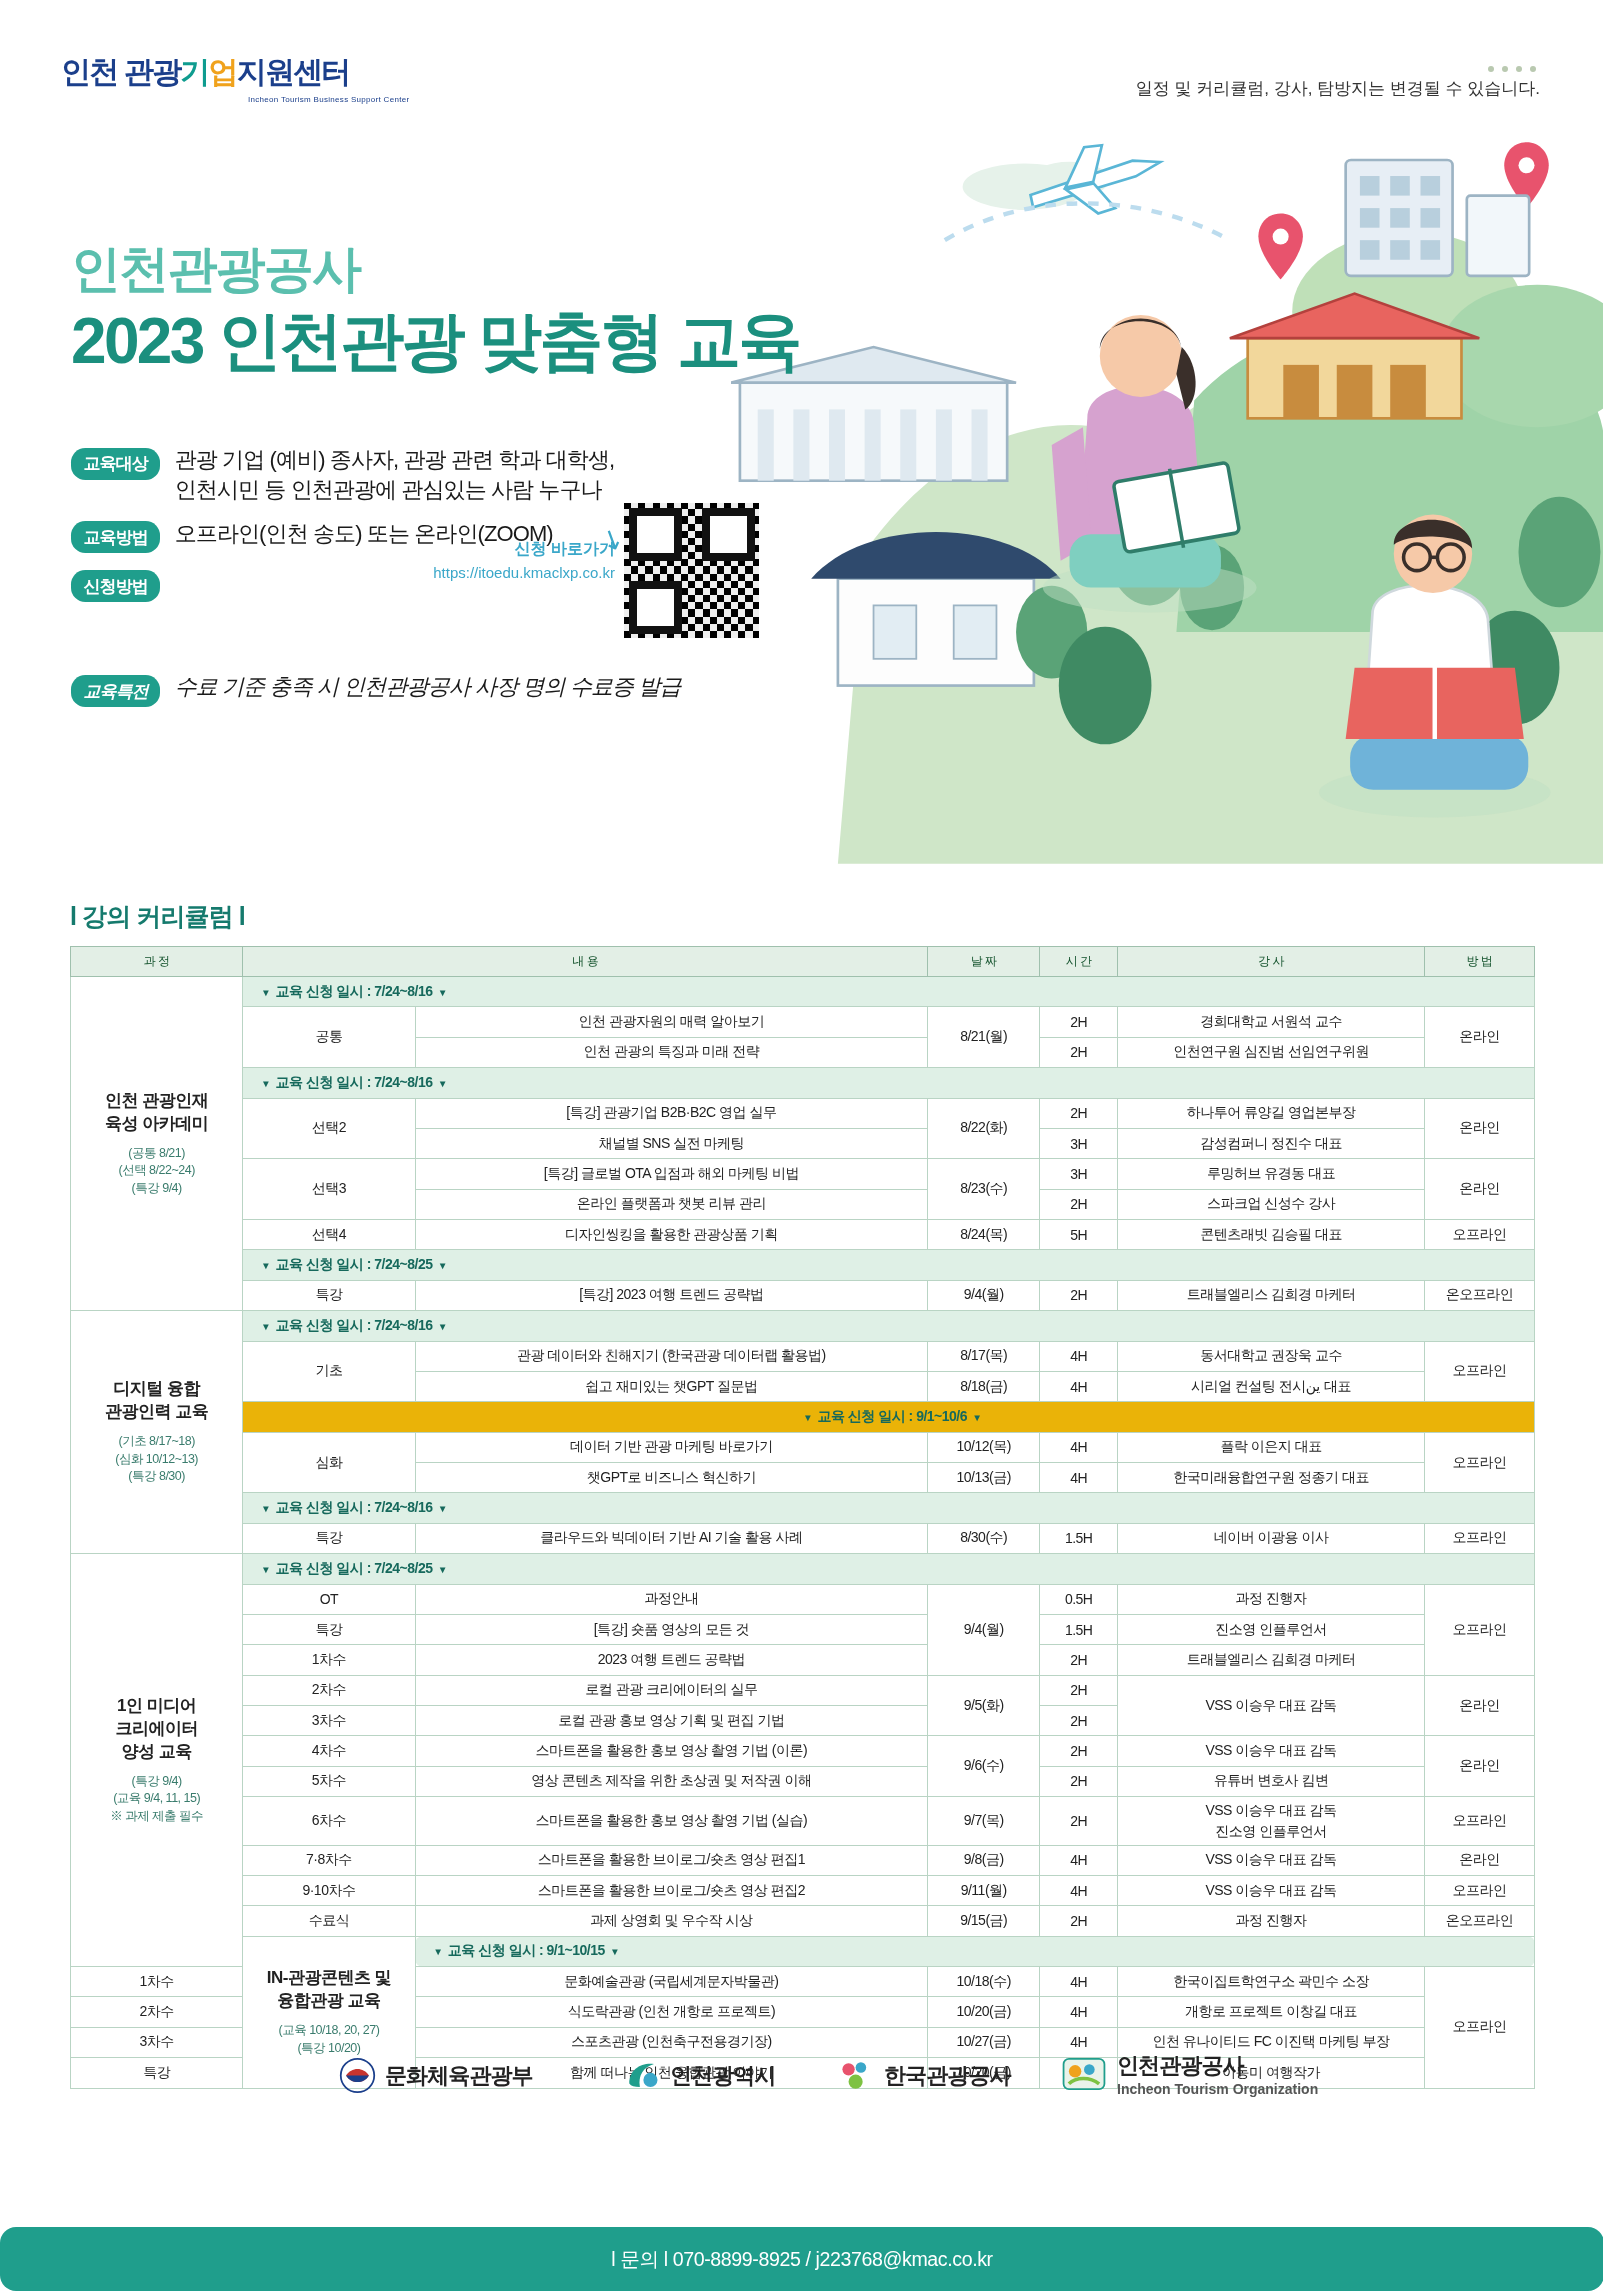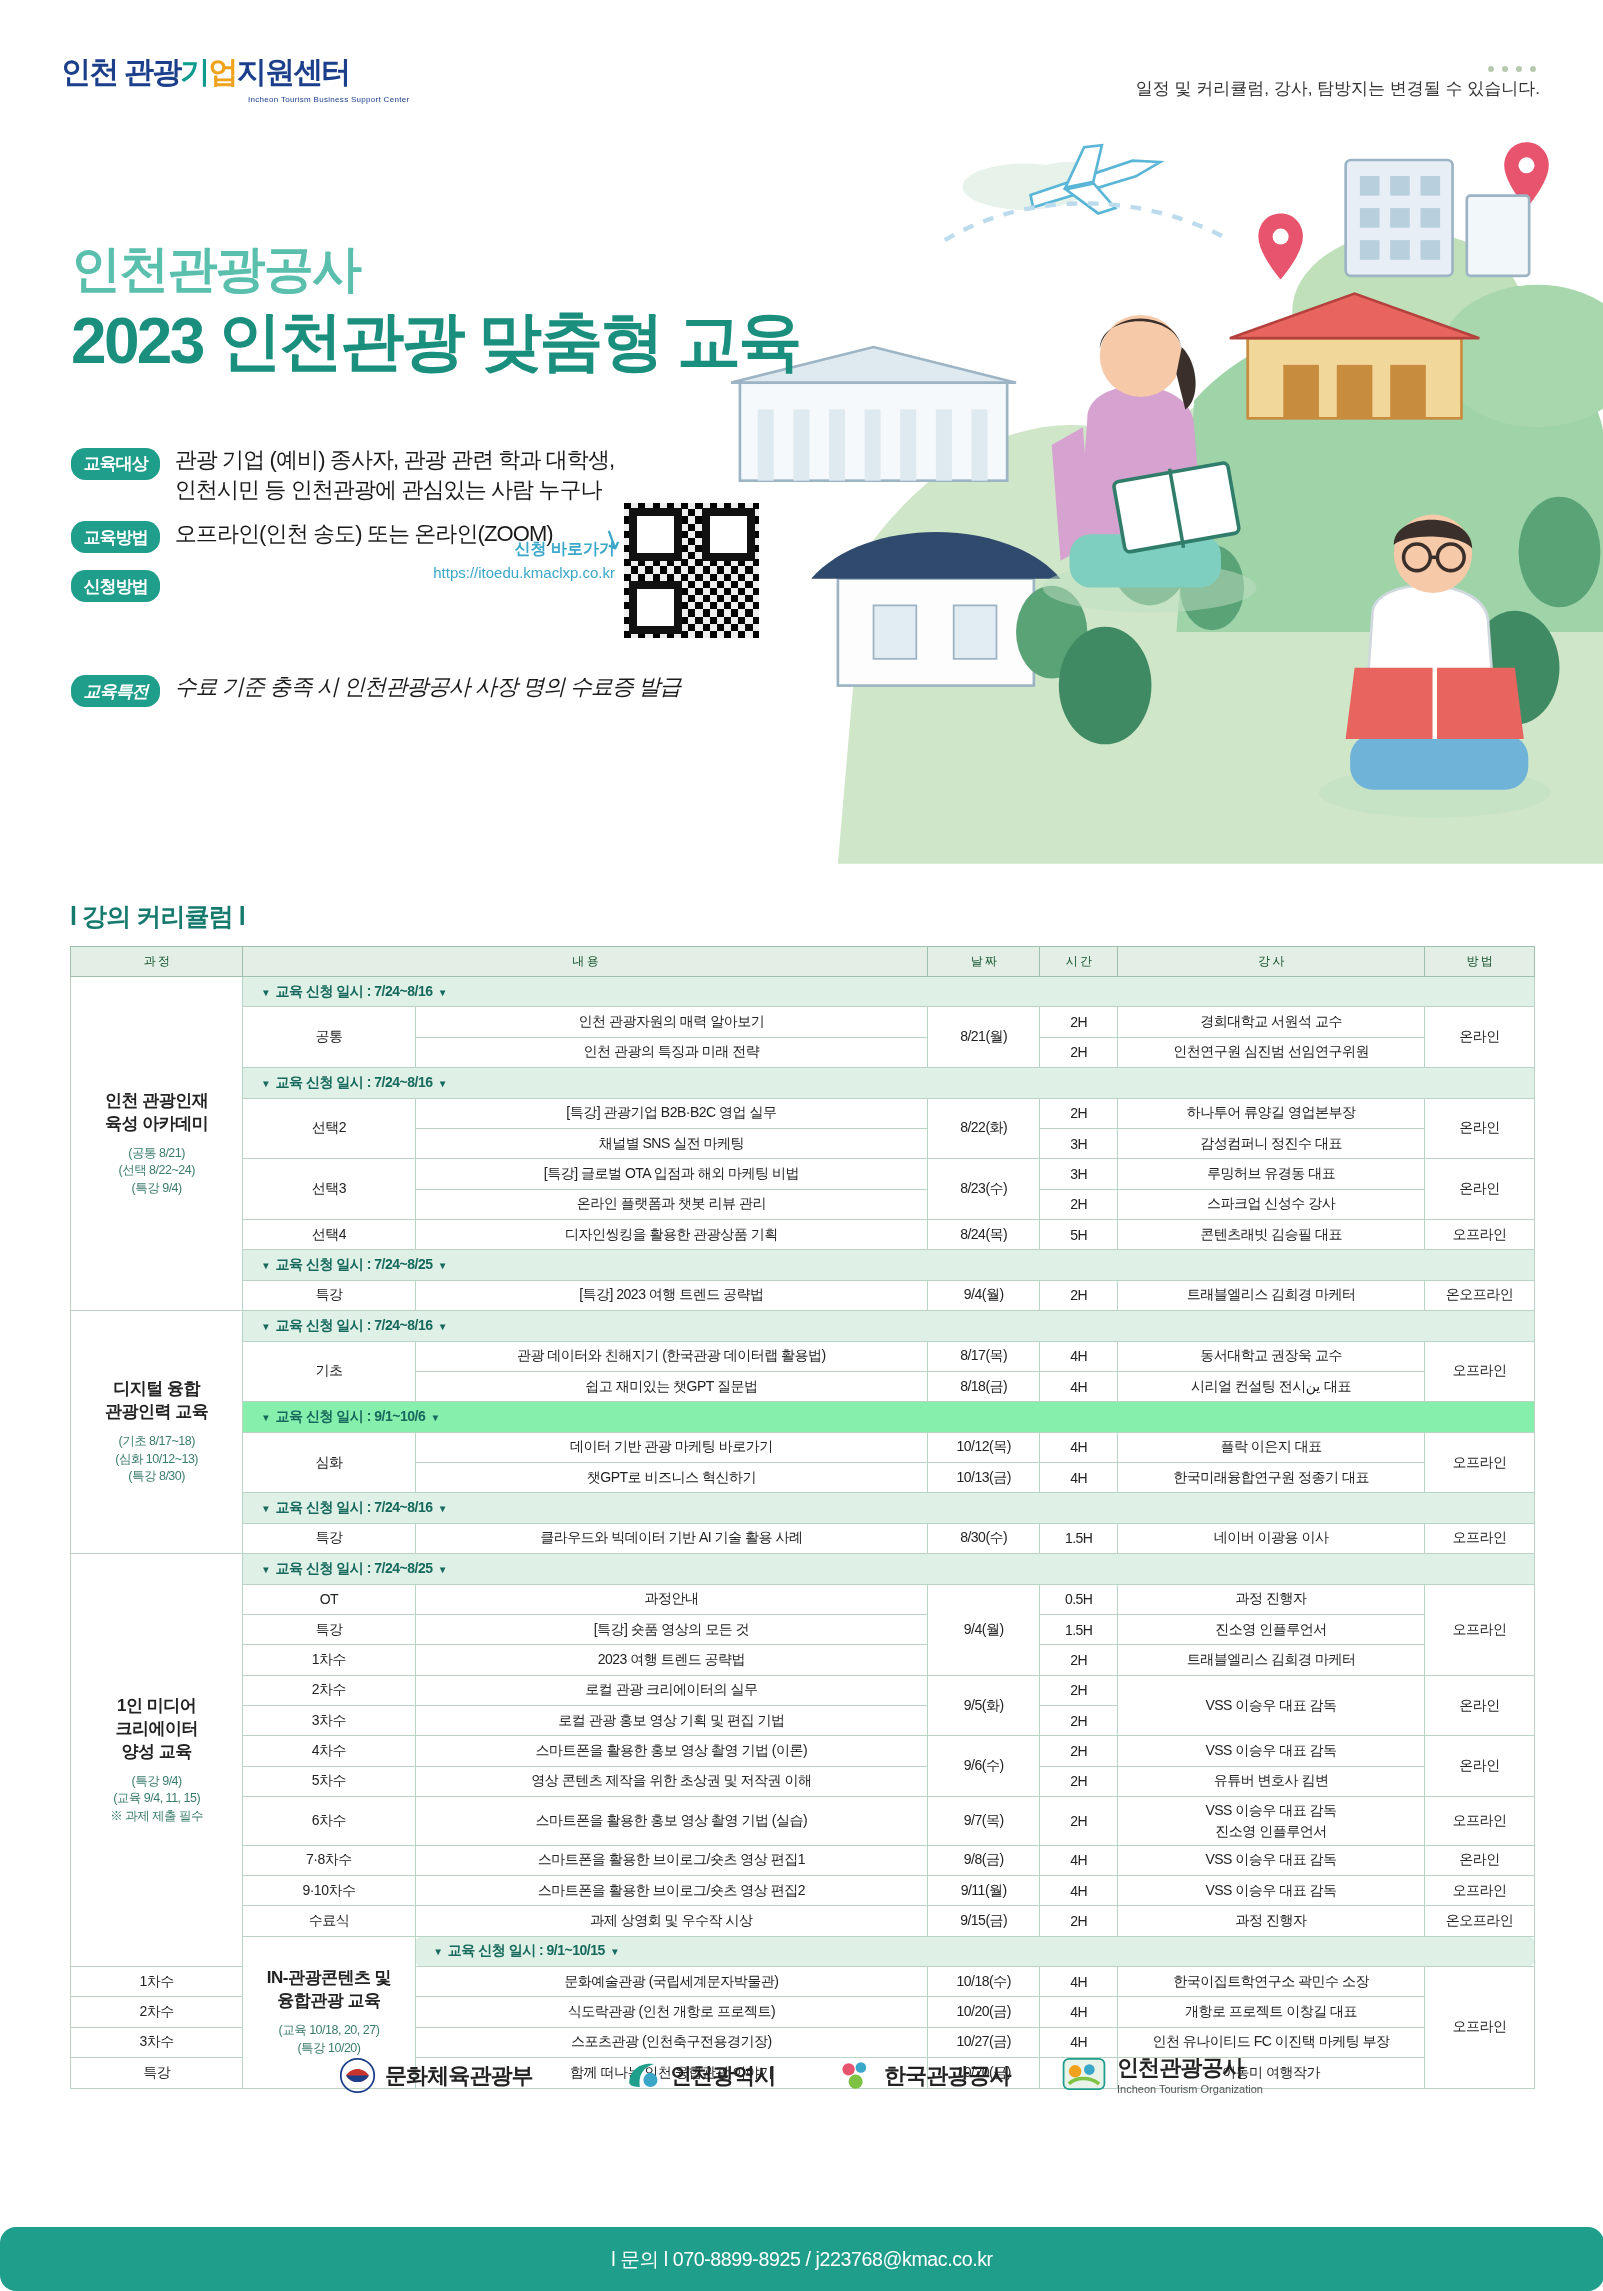--- a/index.html
+++ b/index.html
@@ -120,21 +120,21 @@
   td.time { width:66px; }
   td.tutor { width:294px; }
   td.method { width:98px; }
   .tri { color:#16695c; font-size:9.8px; margin:0 5.3px; }
 
   
   .sponsors { position:absolute; left:0; top:2041px; width:1604px; height:71px; }
   .sp { position:absolute; display:flex; align-items:center; }
   .sp .mark { width:37px; height:37px; margin-right:9px; position:relative; }
   .sp .txt { font-size:22px; font-weight:bold; color:#222; letter-spacing:-0.9px; }
-  .sp .txt small { display:block; font-size:11px; font-weight:normal; color:#555; letter-spacing:0; }
+  .sp .txt small { display:block; font-size:14px; font-weight:bold; color:#555; letter-spacing:0; }
 
   .footbar {
     position:absolute; left:0; bottom:0; width:1604px; height:64px;
     background:#1f9e8c; color:#fff;
     display:flex; align-items:center; justify-content:center;
     font-size:19.6px; letter-spacing:-0.4px;border-radius:16px;
   }
 </style>
 </head>
 <body>
@@ -403,21 +403,21 @@
         <td class="tutor">동서대학교 권장욱 교수</td>
         <td class="method" rowspan="2">오프라인</td>
       </tr>
       <tr>
         <td class="content">쉽고 재미있는 챗GPT 질문법</td>
         <td class="date">8/18(금)</td>
         <td class="time">4H</td>
         <td class="tutor">시리얼 컨설팅 전시ين 대표</td>
       </tr>
       <tr>
-        <td colspan="6" style="background:#86efac;color:#16695c;font-weight:bold;text-align:left;padding-left:12.5px;">
+        <td colspan="6" style="background:#eab308;color:#16695c;font-weight:bold;text-align:center;padding-left:12.5px;">
           <span class="tri">▼</span><span>교육 신청 일시 : 9/1~10/6</span><span class="tri">▼</span>
         </td>
       </tr>
       <tr>
         <td class="cat" rowspan="2">심화</td>
         <td class="content">데이터 기반 관광 마케팅 바로가기</td>
         <td class="date">10/12(목)</td>
         <td class="time">4H</td>
         <td class="tutor">플락 이은지 대표</td>
         <td class="method" rowspan="2">오프라인</td>

